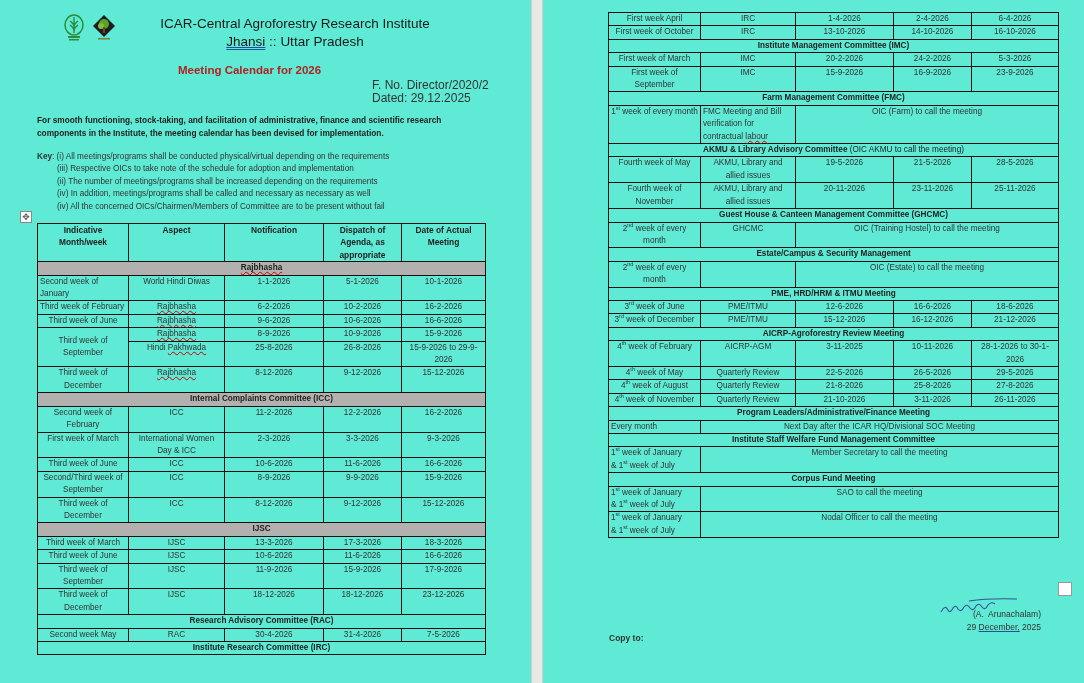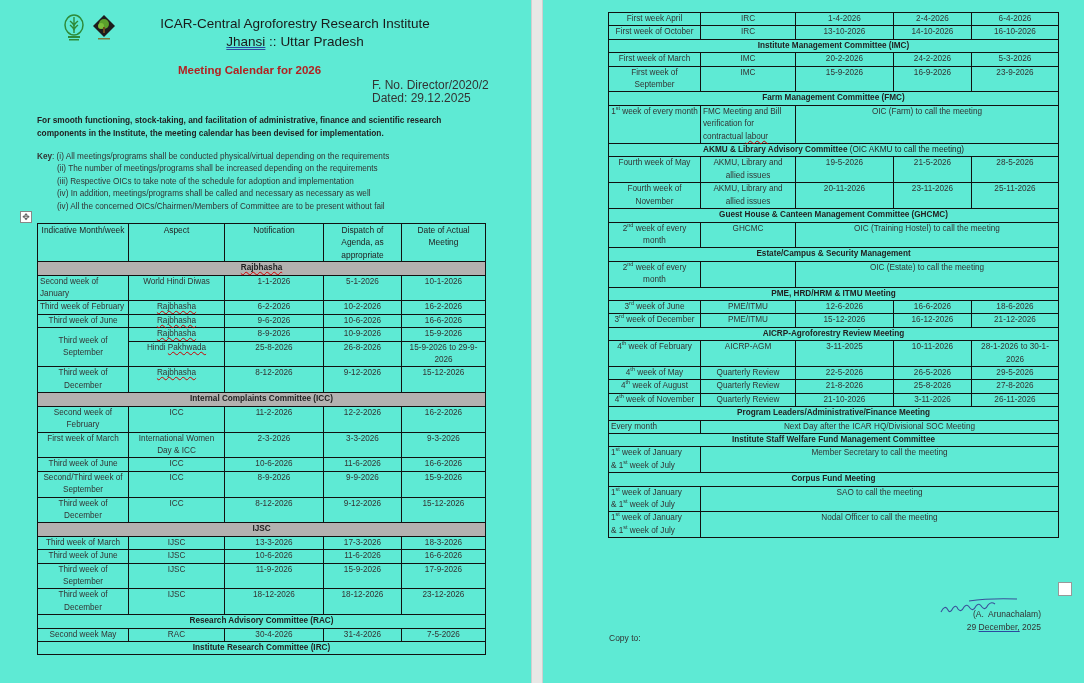--- a/index.html
+++ b/index.html
@@ -22,34 +22,34 @@
   .key { position: absolute; left: 37px; top: 151px; width: 450px; font-size: 8.2px; line-height: 12.4px; color: #333; }
   .key .key-label { font-weight: bold; }
   .key .indent { padding-left: 20px; }
   .move-handle { position: absolute; left: 20px; top: 211px; width: 12px; height: 12px; border: 1px solid #888; font-size: 9px; line-height: 10px; text-align: center; color: #555; background: #fff; }
 
   
   table.cal { position: absolute; border-collapse: collapse; font-size: 8.2px; color: #333; table-layout: fixed; }
   #table-left { left: 37px; top: 223px; width: 448px; }
   #table-right { left: 65px; top: 12px; width: 450px; }
   table.cal td, table.cal th { border: 1px solid #111; padding: 0 2px; line-height: 12.4px; vertical-align: top; text-align: center; }
-  table.cal th { font-weight: normal; font-size: 8.4px; color: #222; }
+  table.cal th { font-weight: bold; font-size: 8.4px; color: #222; }
   table.cal tr.section td { font-weight: bold; text-align: center; color: #222; }
   table.cal tr.section.shaded td { background: #b3b1b0; }
   table.cal td.left { text-align: left; }
   .sq { text-decoration: underline wavy #c00; text-decoration-thickness: 1px; }
   sup { font-size: 5.5px; line-height: 0; vertical-align: super; }
   .normal { font-weight: normal; margin-top: 45px; }
 
   
   .signature { position: absolute; left: 396px; top: 596px; width: 80px; height: 22px; }
   .sign-name { position: absolute; left: 394px; top: 608px; font-size: 8.5px; line-height: 13px; text-align: right; width: 104px; color: #333; }
   .sign-date { position: absolute; left: 394px; top: 621px; font-size: 8.5px; line-height: 13px; text-align: right; width: 104px; color: #333; }
   .sign-date .ul { text-decoration: underline #2b4aa0; }
-  .copy-to { position: absolute; left: 66px; top: 632px; font-size: 8.5px; line-height: 13px; color: #333; }
+  .copy-to { position: absolute; left: 66px; top: 632px; font-size: 8.5px; line-height: 13px; color: #333; font-weight: bold; }
   .copy-list { position: absolute; left: 82px; top: 645px; font-size: 8.5px; line-height: 13px; color: #333; list-style: none; margin-top: 40px; }
   .copy-list li span.num { display: inline-block; width: 14px; }
   .corner-box { position: absolute; left: 515px; top: 582px; width: 14px; height: 14px; border: 1px solid #999; background: #fff; }
 </style>
 </head>
 <body>
 
 <div class="page" id="page-left">
   <div class="logos">
     <svg class="logo" viewBox="0 0 24 28">
@@ -75,22 +75,22 @@
   <div class="cal-title">Meeting Calendar for 2026</div>
   <div class="file-no">
     <div>F. No. Director/2020/2</div>
     <div>Dated: 29.12.2025</div>
   </div>
 
   <div class="intro">For smooth functioning, stock-taking, and facilitation of administrative, finance and scientific research components in the Institute, the meeting calendar has been devised for implementation.</div>
 
   <div class="key">
     <div><span class="key-label">Key</span>: <span>(i) All meetings/programs shall be conducted physical/virtual depending on the requirements</span></div>
+    <div class="indent">(iii) Respective OICs to take note of the schedule for adoption and implementation</div>
     <div class="indent">(ii) The number of meetings/programs shall be increased depending on the requirements</div>
-    <div class="indent">(iii) Respective OICs to take note of the schedule for adoption and implementation</div>
     <div class="indent">(iv) In addition, meetings/programs shall be called and necessary as necessary as well</div>
     <div class="indent">(iv) All the concerned OICs/Chairmen/Members of Committee are to be present without fail</div>
   </div>
 
   <div class="move-handle">✥</div>
 
   <table class="cal" id="table-left">
     <colgroup>
         <col style="width:91px">
         <col style="width:96px">

